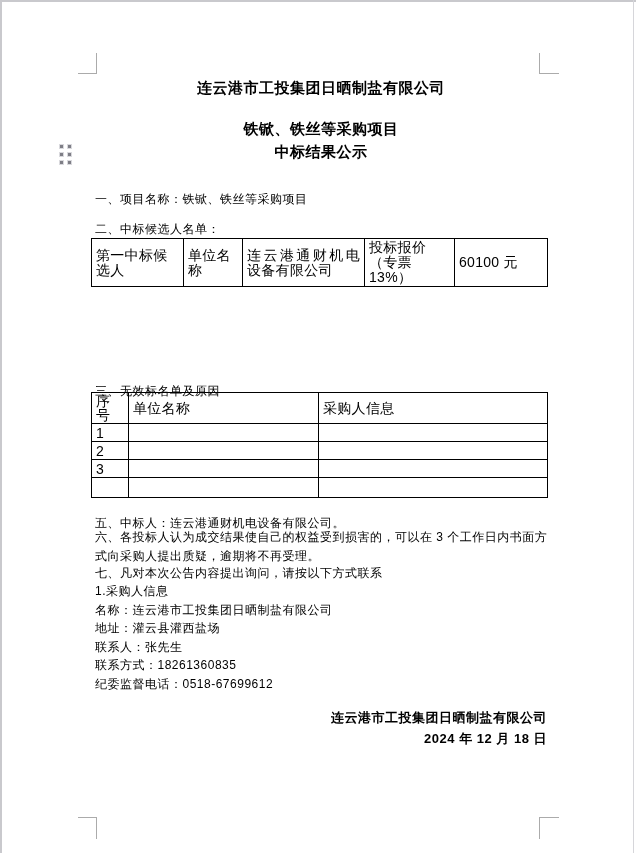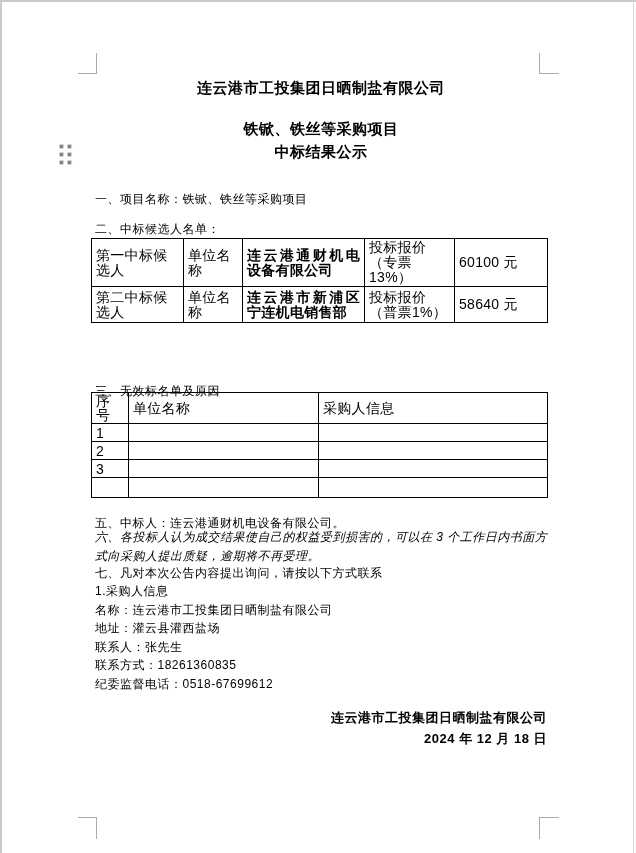--- a/index.html
+++ b/index.html
@@ -22,29 +22,29 @@
   .dots{position:absolute;left:60px;top:145px;width:13px;height:20px;
     display:grid;grid-template-columns:3px 3px;grid-template-rows:3px 3px 3px;
     column-gap:5px;row-gap:5px;}
   .dots i{background:#7e7e86;outline:1px solid #d9d9dd;}
   
   .title{position:absolute;left:95px;width:452px;text-align:center;
     font-weight:bold;font-size:15px;line-height:17px;letter-spacing:0.5px;}
   .t1{top:79px;} .t2{top:120px;} .t3{top:143px;}
   
   .line{position:absolute;left:95px;width:452px;font-size:12px;line-height:15px;letter-spacing:0.5px;white-space:nowrap;}
-  .para{position:absolute;left:95px;width:454px;font-size:12px;line-height:19px;letter-spacing:0.5px;font-style:italic;}
+  .para{position:absolute;left:95px;width:454px;font-size:12px;line-height:19px;letter-spacing:0.5px;}
   
   table{position:absolute;left:91px;border-collapse:collapse;table-layout:fixed;
     font-size:14px;letter-spacing:0.3px;}
   td,th{border:1px solid #000;padding:1px 4px;vertical-align:middle;
     font-weight:normal;text-align:left;overflow:hidden;}
   .tbl1{top:238px;width:456px;}
   .tbl1 td{height:33px;line-height:15px;}
-  .tbl1 .justify{text-align:justify;text-justify:inter-character;font-weight:bold;}
+  .tbl1 .justify{text-align:justify;text-justify:inter-character;}
   .tbl2{top:392px;width:456px;}
   .tbl2 td,.tbl2 th{height:15px;line-height:14px;}
   .tbl2 tr.last td{height:17px;}
   
   .sig{position:absolute;left:95px;width:452px;text-align:right;font-weight:bold;
     font-size:13px;line-height:16px;letter-spacing:0.5px;}
   .sig1{top:710px;} .sig2{top:731px;}
 </style>
 </head>
 <body>
@@ -82,27 +82,20 @@
       <col style="width:90px">
       <col style="width:93px">
     </colgroup>
   <tbody>
     <tr>
       <td>第一中标候选人</td>
       <td>单位名称</td>
       <td class="justify">连云港通财机电设备有限公司</td>
       <td>投标报价（专票13%）</td>
       <td>60100 元</td>
-    </tr>
-    <tr>
-      <td>第二中标候选人</td>
-      <td>单位名称</td>
-      <td class="justify">连云港市新浦区宁连机电销售部</td>
-      <td>投标报价（普票1%）</td>
-      <td>58640 元</td>
     </tr>
   </tbody>
 </table>
 
 <div class="line" style="top:384px">三、无效标名单及原因</div>
 
 <table class="tbl2">
   <colgroup>
       <col style="width:37px">
       <col style="width:190px">

